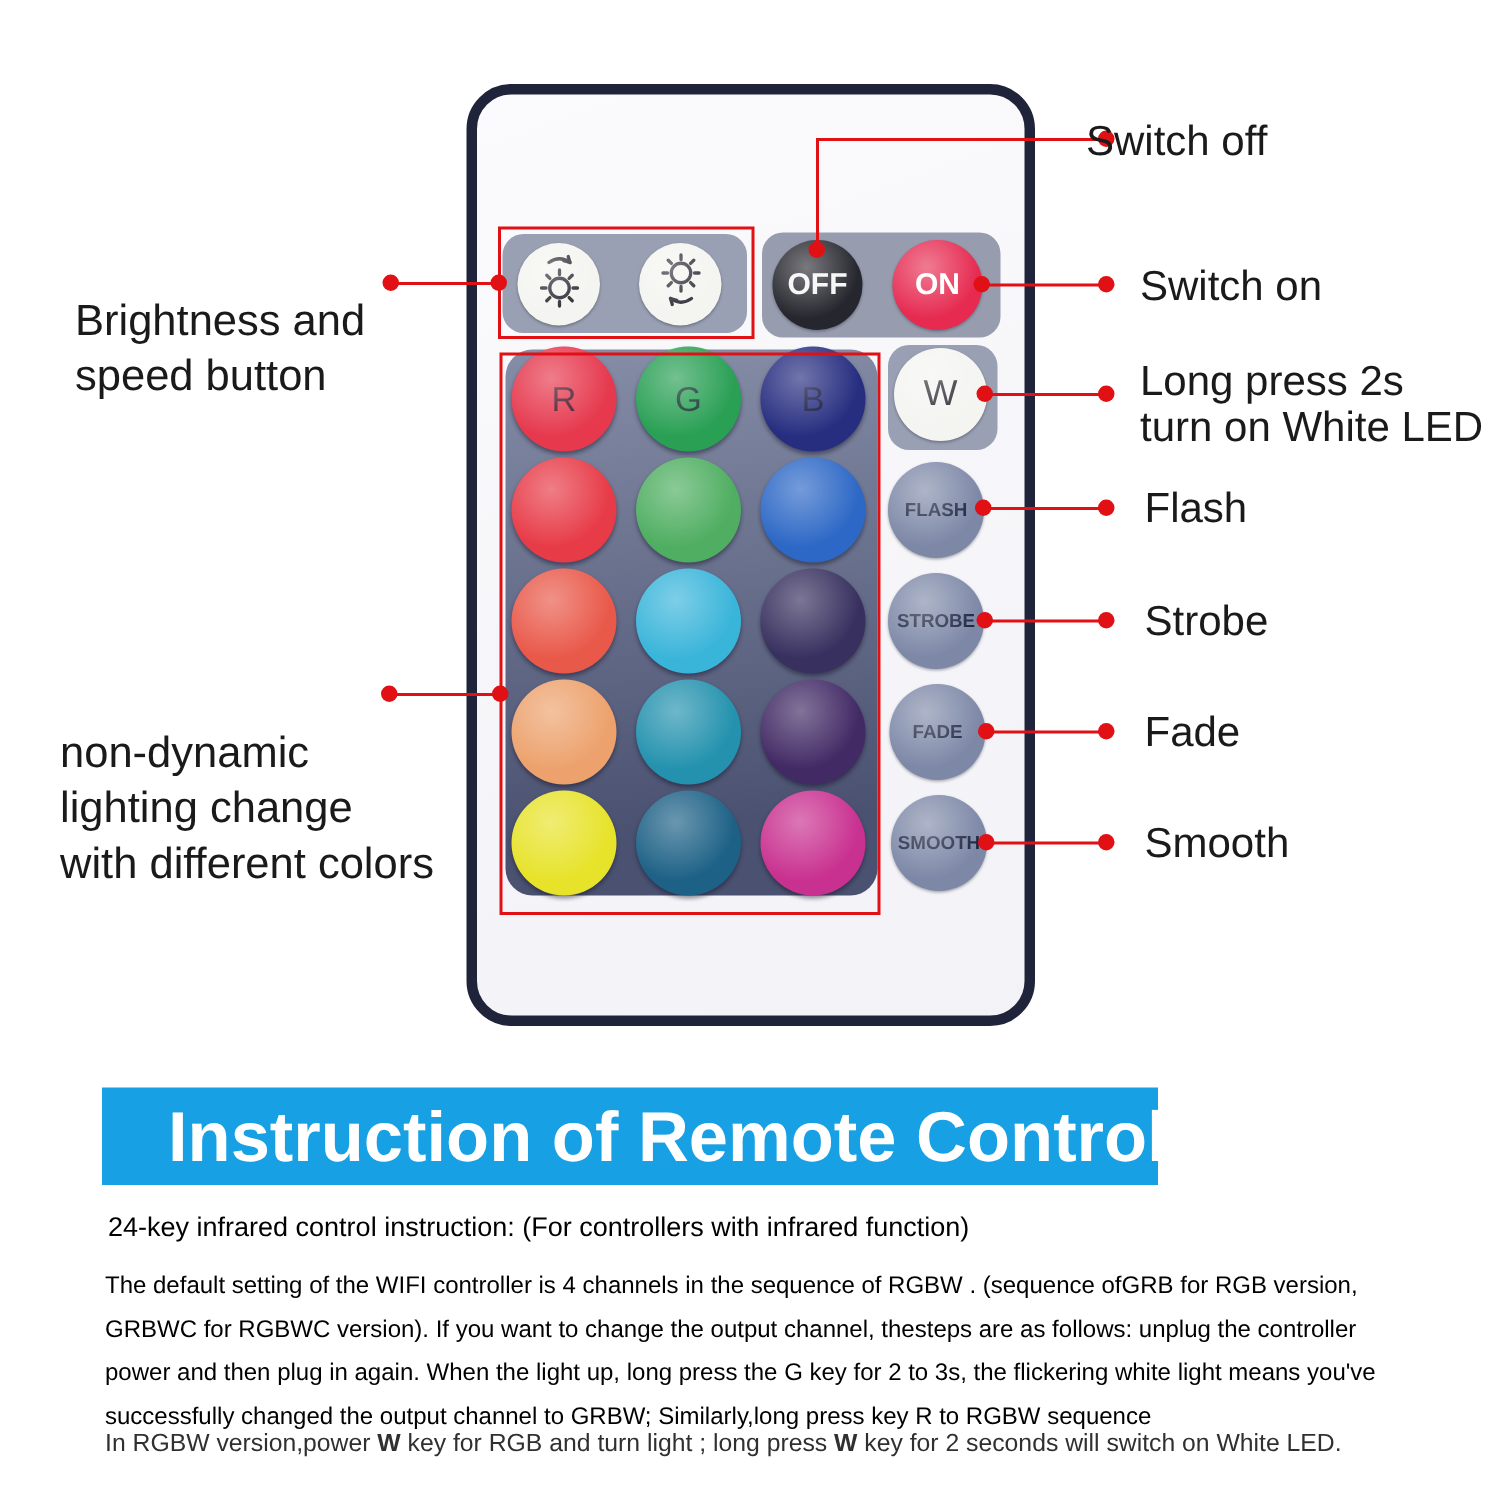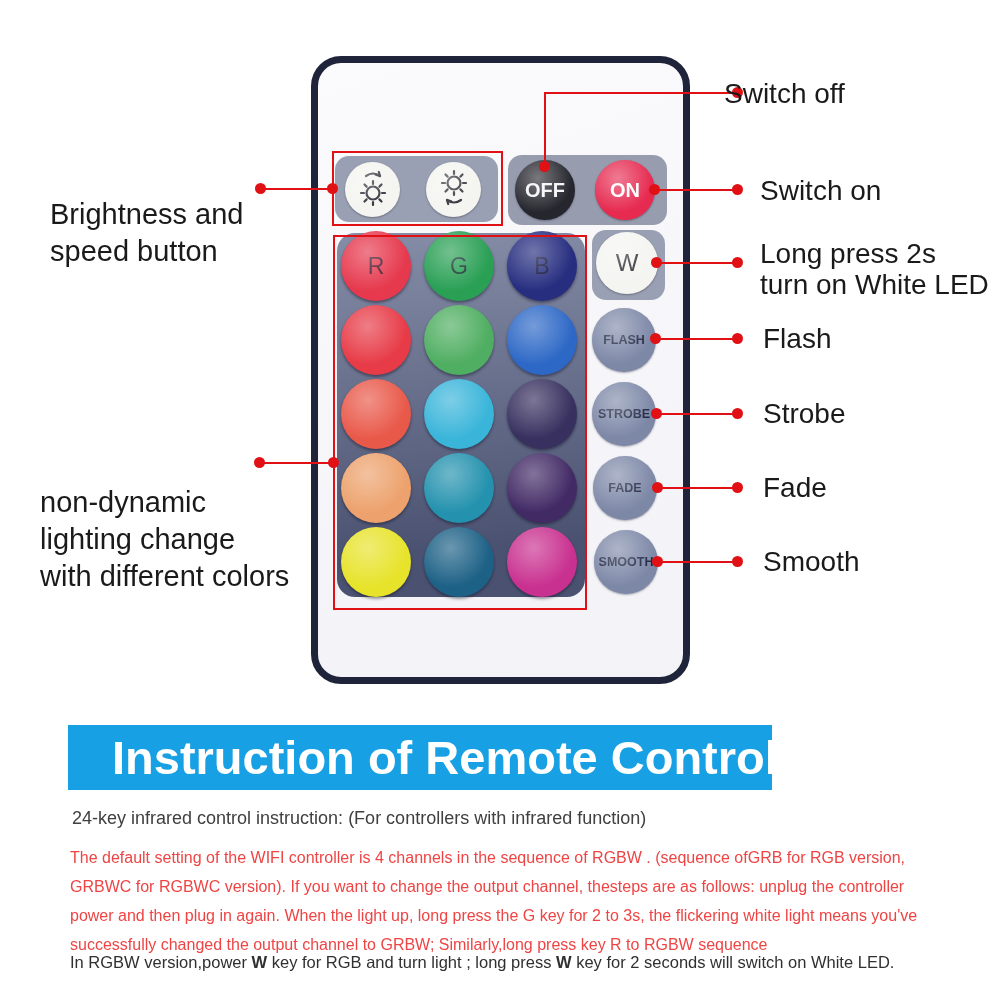--- a/index.html
+++ b/index.html
@@ -44,22 +44,22 @@
   .adot{position:absolute;width:11px;height:11px;border-radius:50%;background:#e01015;}
   .arect{position:absolute;border:2px solid #e01015;}
   .hint{position:absolute;font-size:28px;color:#1a1a1a;white-space:nowrap;line-height:31px;}
   .hint-left{font-size:29px;line-height:37px;margin-top:44px;}
   
   .banner{
     position:absolute;left:68px;top:725px;width:704px;height:65px;background:#17a1e4;
     color:#ffffff;font-weight:bold;font-size:47px;line-height:65px;padding-left:44px;
     box-sizing:border-box;white-space:nowrap;
   }
-  .doc-heading{position:absolute;left:72px;top:808px;font-size:18px;color:#404040;white-space:nowrap;}
-  .doc-para{position:absolute;left:70px;top:843px;font-size:16px;color:#ef4444;line-height:29px;}
+  .doc-heading{position:absolute;left:72px;top:808px;font-size:18px;color:#000000;white-space:nowrap;}
+  .doc-para{position:absolute;left:70px;top:843px;font-size:16px;color:#000000;line-height:29px;}
   .doc-para div{white-space:nowrap;}
   .doc-footer{position:absolute;left:70px;top:953px;font-size:16.5px;color:#303030;white-space:nowrap;}
   .bold{font-weight:bold;}
 </style>
 </head>
 <body>
 
 <div class="canvas">
 
   <div class="remote">

